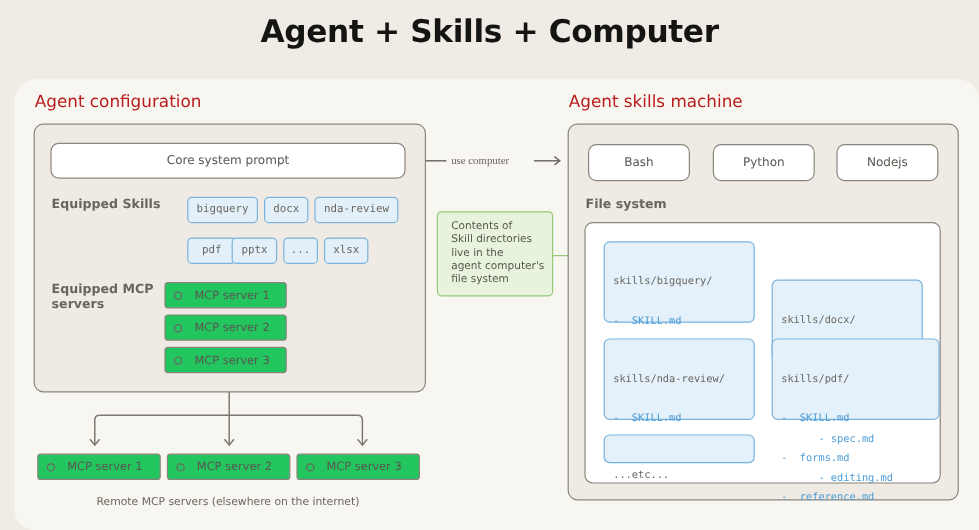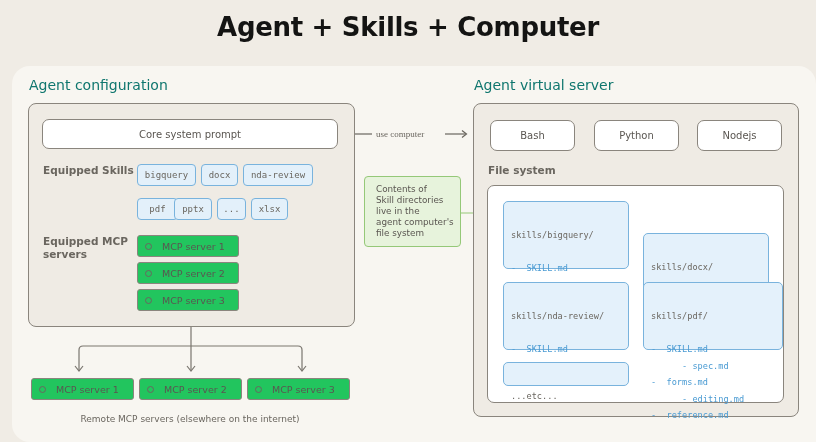--- a/index.html
+++ b/index.html
@@ -13,41 +13,41 @@
   .title {
     position: absolute; left: 0; top: 12px; width: 816px;
     text-align: center; font-size: 26px; font-weight: bold; color: #141413;
     font-family: "DejaVu Sans", sans-serif; letter-spacing: -0.3px;
   }
   .panel {
     position: absolute; left: 12px; top: 66px; width: 804px; height: 376px;
     background: #f8f6f1; border-radius: 18px 18px 0 18px;
   }
   .section-label {
-    position: absolute; font-size: 14px; color: #0f766e;
+    position: absolute; font-size: 14px; color: #b91c1c;
     font-family: "DejaVu Sans", sans-serif;
   }
   .box {
     position: absolute; border: 1.5px solid #8a857d; border-radius: 8px;
   }
   .config { left: 28px; top: 103px; width: 327px; height: 224px; background: #efebe4; }
   .vm { left: 473px; top: 103px; width: 326px; height: 314px; background: #efebe4; }
   .white-pill {
     position: absolute; background: #fff; border: 1.5px solid #8a857d; border-radius: 7px;
     display: flex; align-items: center; justify-content: center;
     font-size: 10px; color: #5a5651; font-family: "DejaVu Sans", sans-serif;
   }
   .row-label {
     position: absolute; font-size: 10.5px; color: #6a665f; font-weight: bold;
     line-height: 13px; font-family: "DejaVu Sans", sans-serif;
   }
   .chip {
     position: absolute; height: 22px; background: #e3f0fa; border: 1.5px solid #79b3dd;
     border-radius: 4px; font-family: "DejaVu Sans Mono", monospace; font-size: 9px;
-    color: #6a665f; display: flex; align-items: center; justify-content: center;
+    color: #6a665f; display: flex; align-items: center; justify-content: center; margin-left: 19px;
   }
   .server {
     position: absolute; height: 22px; background: #22c55e; border: 1.2px solid #8a857d;
     border-radius: 3px; font-size: 9.5px; color: #5a5651; display: flex; align-items: center;
     padding-left: 7px; font-family: "DejaVu Sans", sans-serif;
   }
   .server .dot {
     width: 7px; height: 7px; border: 1.2px solid #6a665f; border-radius: 50%;
     margin-right: 10px; flex: none;
   }
@@ -145,21 +145,21 @@
   </div>
 <div class="caption">Remote MCP servers (elsewhere on the internet)</div>
 
 <div class="conn-label" style="left:376px;top:129px;">use computer</div>
 <div class="note">Contents of
 Skill directories
 live in the
 agent computer's
 file system</div>
 
-<div class="section-label" style="left:474px;top:77px;">Agent virtual server</div>
+<div class="section-label" style="left:474px;top:77px;">Agent skills machine</div>
 <div class="box vm"></div>
 <div class="white-pill" style="left:490px;top:120px;width:85px;height:31px;">Bash</div>
 <div class="white-pill" style="left:594px;top:120px;width:85px;height:31px;">Python</div>
 <div class="white-pill" style="left:697px;top:120px;width:85px;height:31px;">Nodejs</div>
 <div class="row-label" style="left:488px;top:164px;font-weight:bold;">File system</div>
 <div class="fs-box"></div>
 
 <div class="dir" style="left:503px;top:201px;width:126px;height:68px;">
   <span class="dname">skills/bigquery/</span>
   <span class="file">-  SKILL.md</span>

